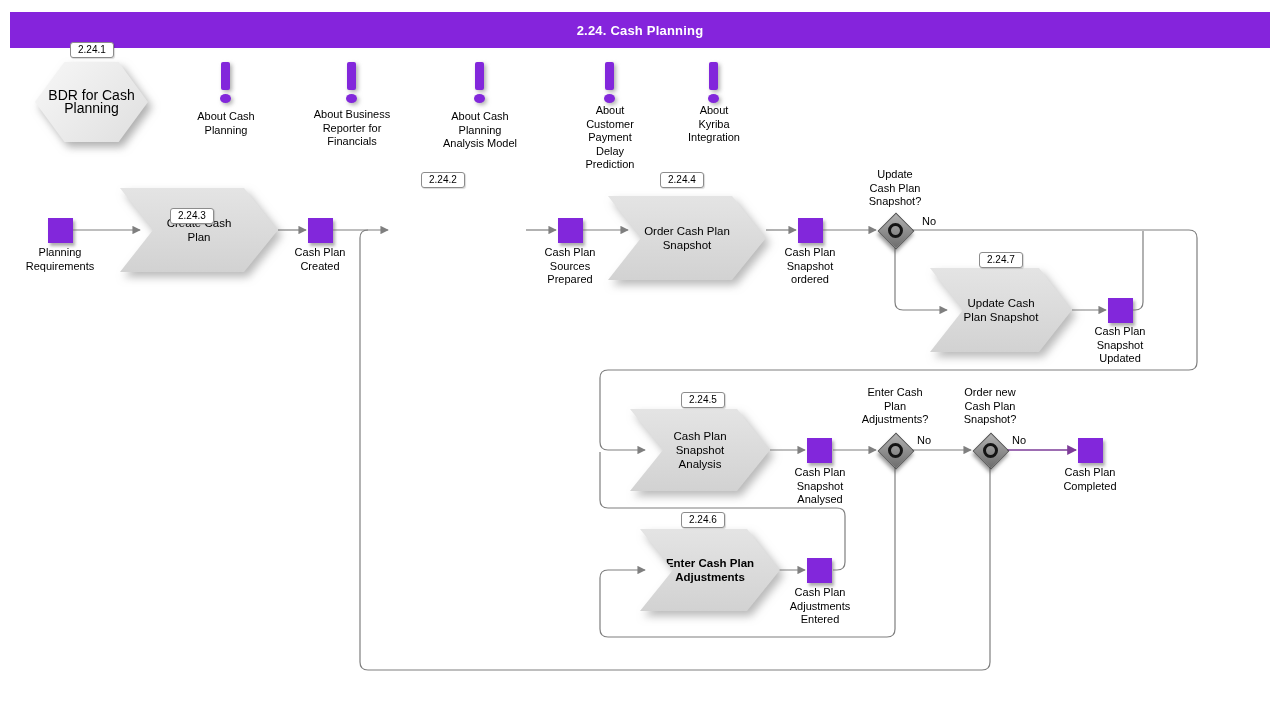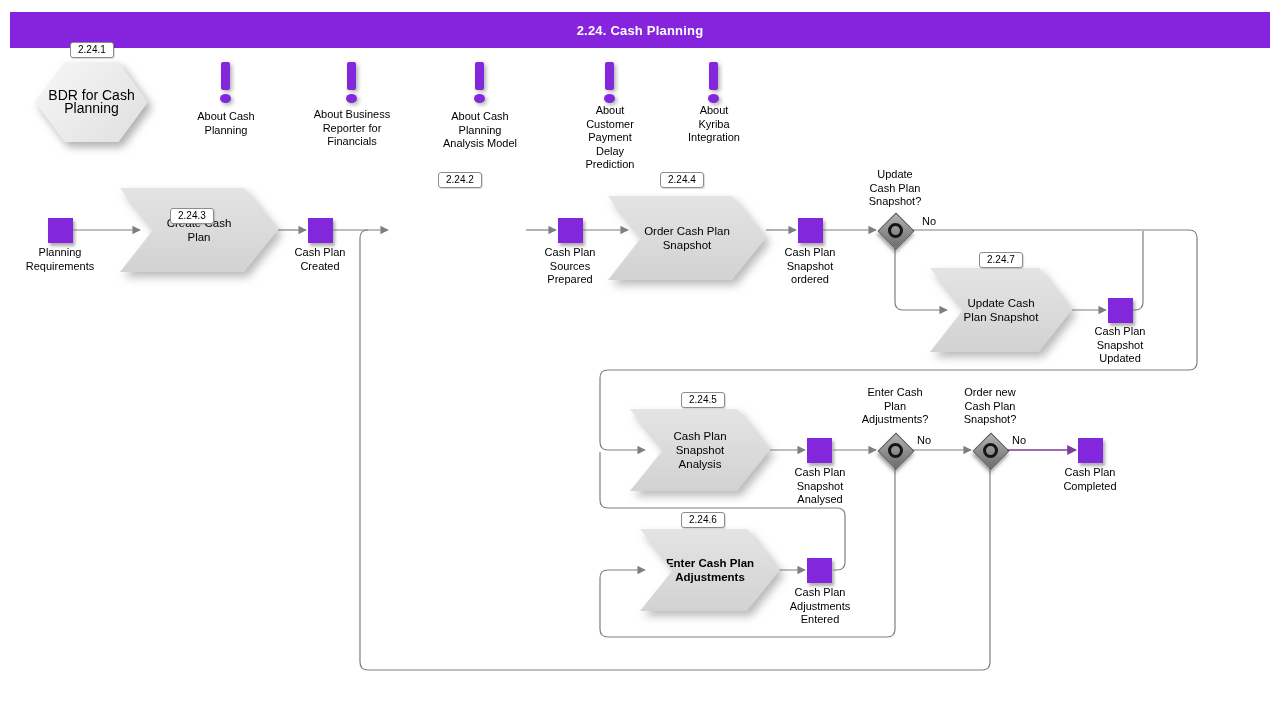--- a/index.html
+++ b/index.html
@@ -136,21 +136,21 @@
 Kyriba
 Integration</div>
 
   <div class="badge" style="left:170px;top:172px;margin-top:36px;">
     <span>2.24.3</span></div>
   <div class="chevwrap" style="left:120px;top:188px;">
     <div class="chev chev-a"><span class="txt">Create Cash
 Plan</span></div>
   </div>
 
-  <div class="badge" style="left:438px;top:172px;">
+  <div class="badge" style="left:421px;top:172px;">
     <span>2.24.2</span></div>
 
   <div class="badge" style="left:660px;top:172px;">
     <span>2.24.4</span></div>
   <div class="chevwrap" style="left:608px;top:196px;">
     <div class="chev chev-a"><span class="txt">Order Cash Plan
 Snapshot</span></div>
   </div>
 
   <div class="badge" style="left:979px;top:252px;">

